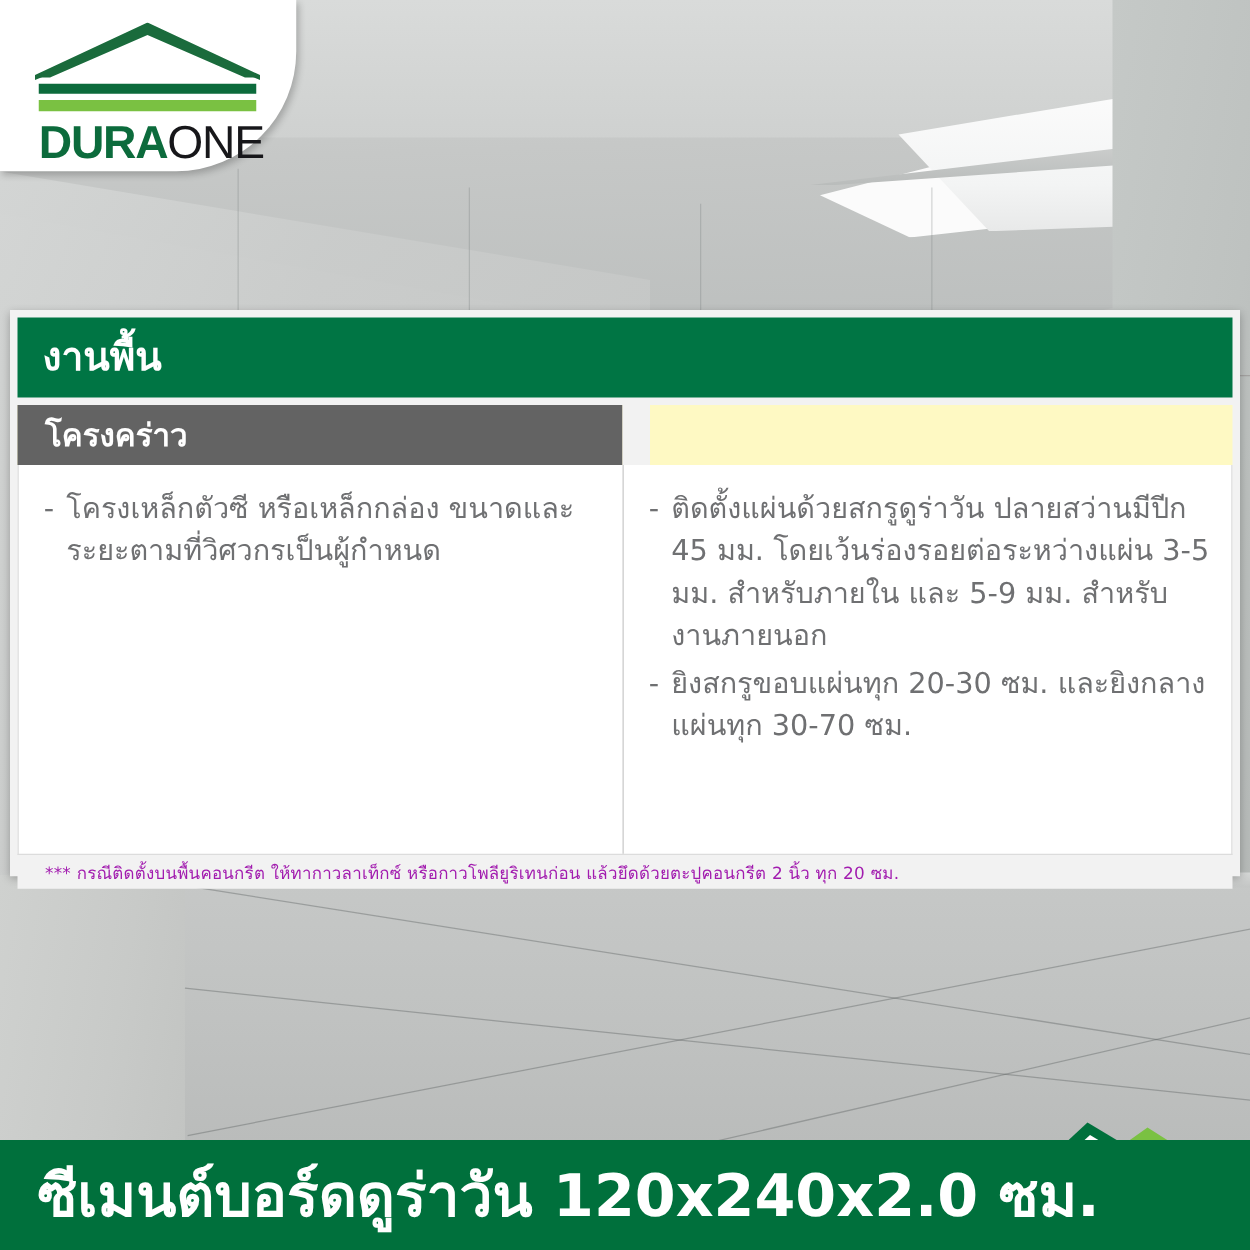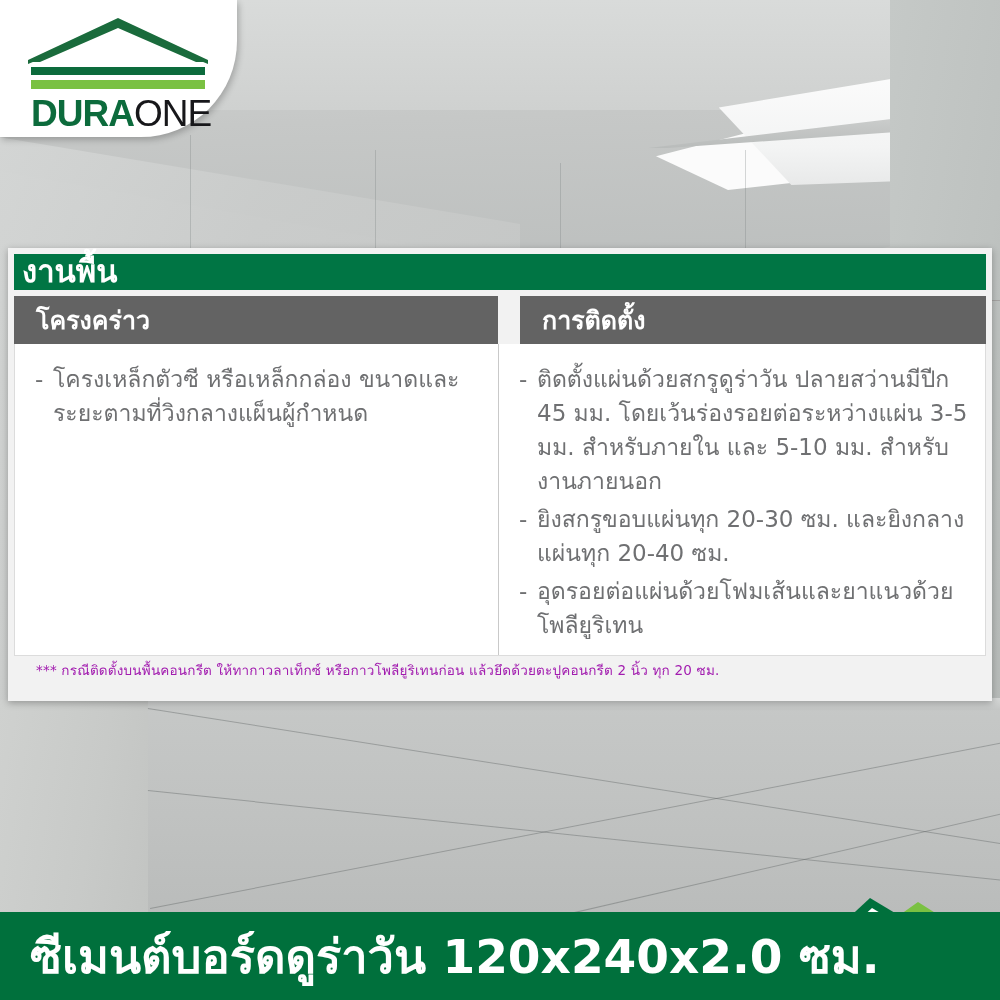--- a/index.html
+++ b/index.html
@@ -99,22 +99,22 @@
 
   
   #card{
     position:absolute; left:8px; top:248px; width:984px; height:453px;
     background:#f2f2f2;
     box-shadow:0 2px 7px rgba(0,0,0,.28);
     z-index:6;
     padding:6px 6px 0 6px;
   }
   .card-header{
-    height:36px; background:#007544; display:flex; 
-    padding-left:8px;
+    height:64px; background:#007544; display:flex; align-items:center;
+    padding-left:20px;
   }
   .card-header-title{
     color:#ffffff; font-size:31px; line-height:34px; font-weight:bold;
   }
   .col-headers{
     display:flex; margin-top:6px; height:48px; background:#fef9c3;
   }
   .col-head{
     background:#636363; color:#fff; display:flex; align-items:center;
     padding-left:22px; font-size:25px; font-weight:bold;
@@ -210,36 +210,32 @@
 
   <div class="card-header">
     <div class="card-header-title">งานพื้น</div>
   </div>
 
   <div class="col-headers">
     <div class="col-head left">
       <span>โครงคร่าว</span>
     </div>
     <div class="col-head gap"></div>
-    <div class="col-head right">
-      <span>การติดตั้ง</span>
-    </div>
   </div>
 
   <div class="col-body">
     <div class="col left">
       <ul class="bullets">
-        <li>โครงเหล็กตัวซี หรือเหล็กกล่อง ขนาดและระยะตามที่วิงกลางแผ็นผู้กำหนด</li>
+        <li>โครงเหล็กตัวซี หรือเหล็กกล่อง ขนาดและระยะตามที่วิศวกรเป็นผู้กำหนด</li>
       </ul>
     </div>
     <div class="col right">
       <ul class="bullets">
-        <li>ติดตั้งแผ่นด้วยสกรูดูร่าวัน ปลายสว่านมีปีก 45 มม. โดยเว้นร่องรอยต่อระหว่างแผ่น 3-5 มม. สำหรับภายใน และ 5-10 มม. สำหรับงานภายนอก</li>
-        <li>ยิงสกรูขอบแผ่นทุก 20-30 ซม. และยิงกลางแผ่นทุก 20-40 ซม.</li>
-        <li>อุดรอยต่อแผ่นด้วยโฟมเส้นและยาแนวด้วยโพลียูริเทน</li>
+        <li>ติดตั้งแผ่นด้วยสกรูดูร่าวัน ปลายสว่านมีปีก 45 มม. โดยเว้นร่องรอยต่อระหว่างแผ่น 3-5 มม. สำหรับภายใน และ 5-9 มม. สำหรับงานภายนอก</li>
+        <li>ยิงสกรูขอบแผ่นทุก 20-30 ซม. และยิงกลางแผ่นทุก 30-70 ซม.</li>
       </ul>
     </div>
   </div>
 
   <div class="footnote">*** กรณีติดตั้งบนพื้นคอนกรีต ให้ทากาวลาเท็กซ์ หรือกาวโพลียูริเทนก่อน แล้วยึดด้วยตะปูคอนกรีต 2 นิ้ว ทุก 20 ซม.</div>
 </div>
 
 <svg id="chevrons" viewBox="0 0 340 120" preserveAspectRatio="none">
   <polygon points="100,120 210,18 340,96 340,120" fill="#00703c"></polygon>
   <polygon points="112,120 212,28 222,34 124,120" fill="#ffffff"></polygon>

